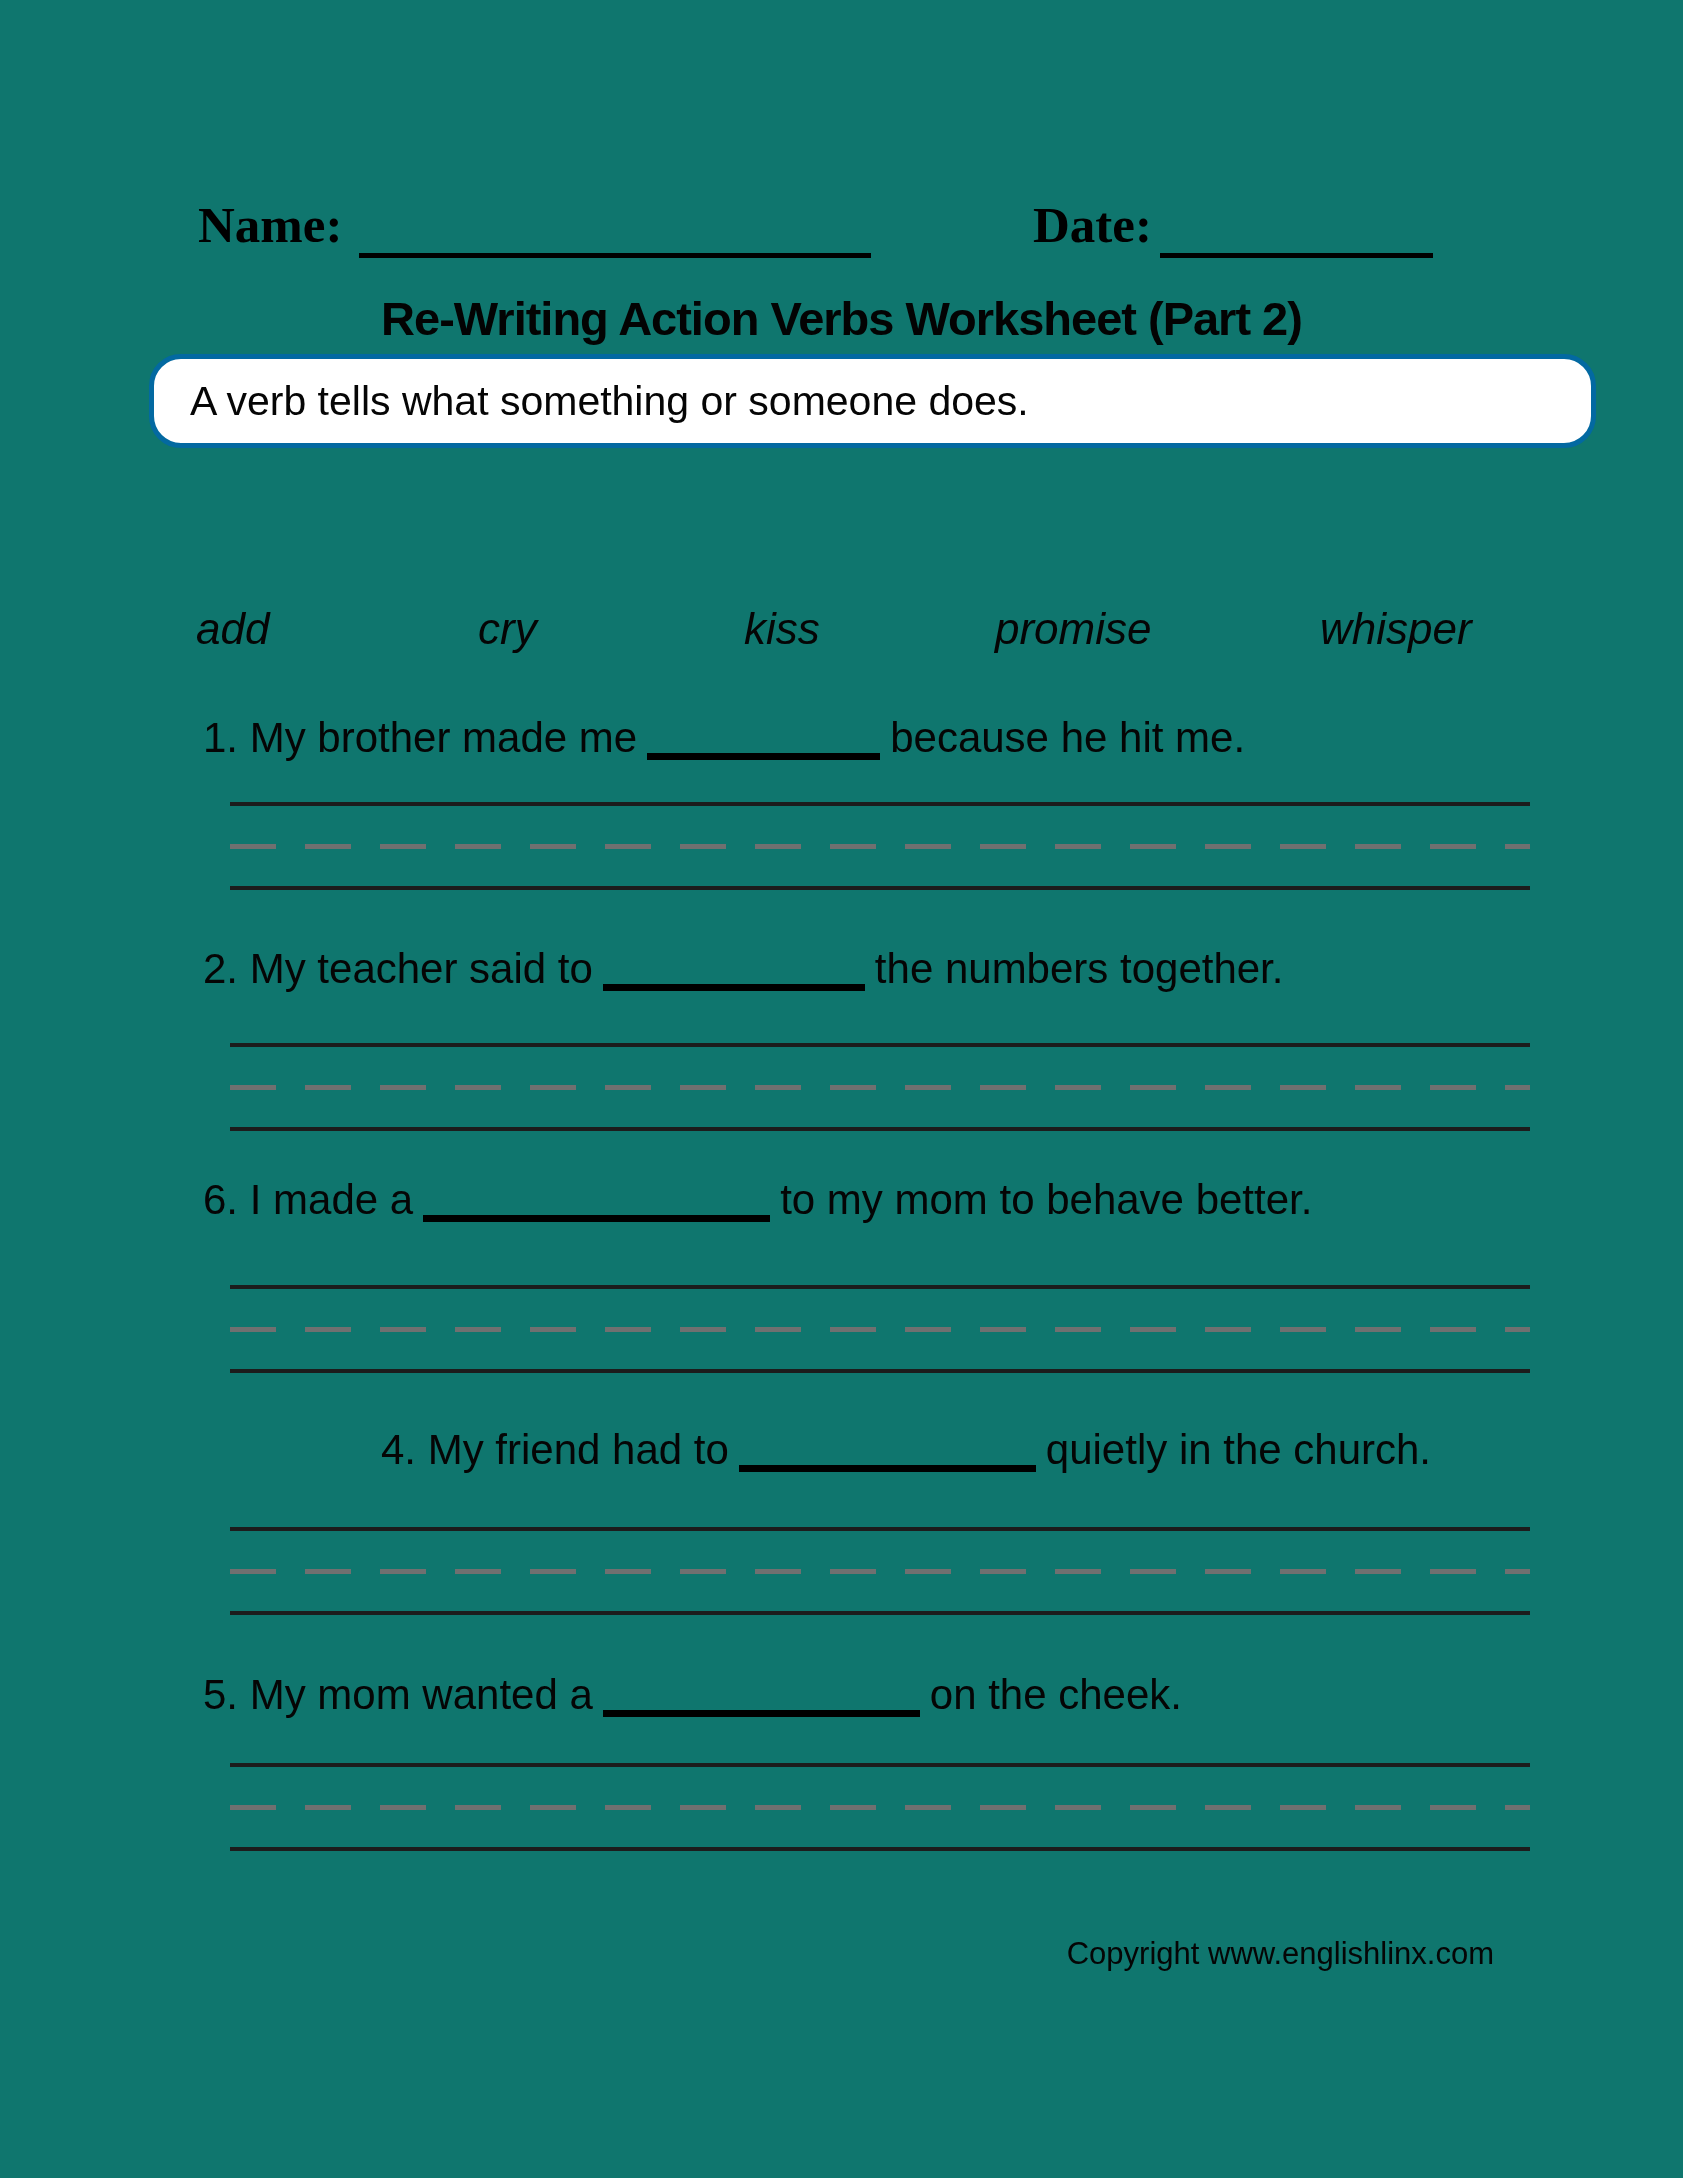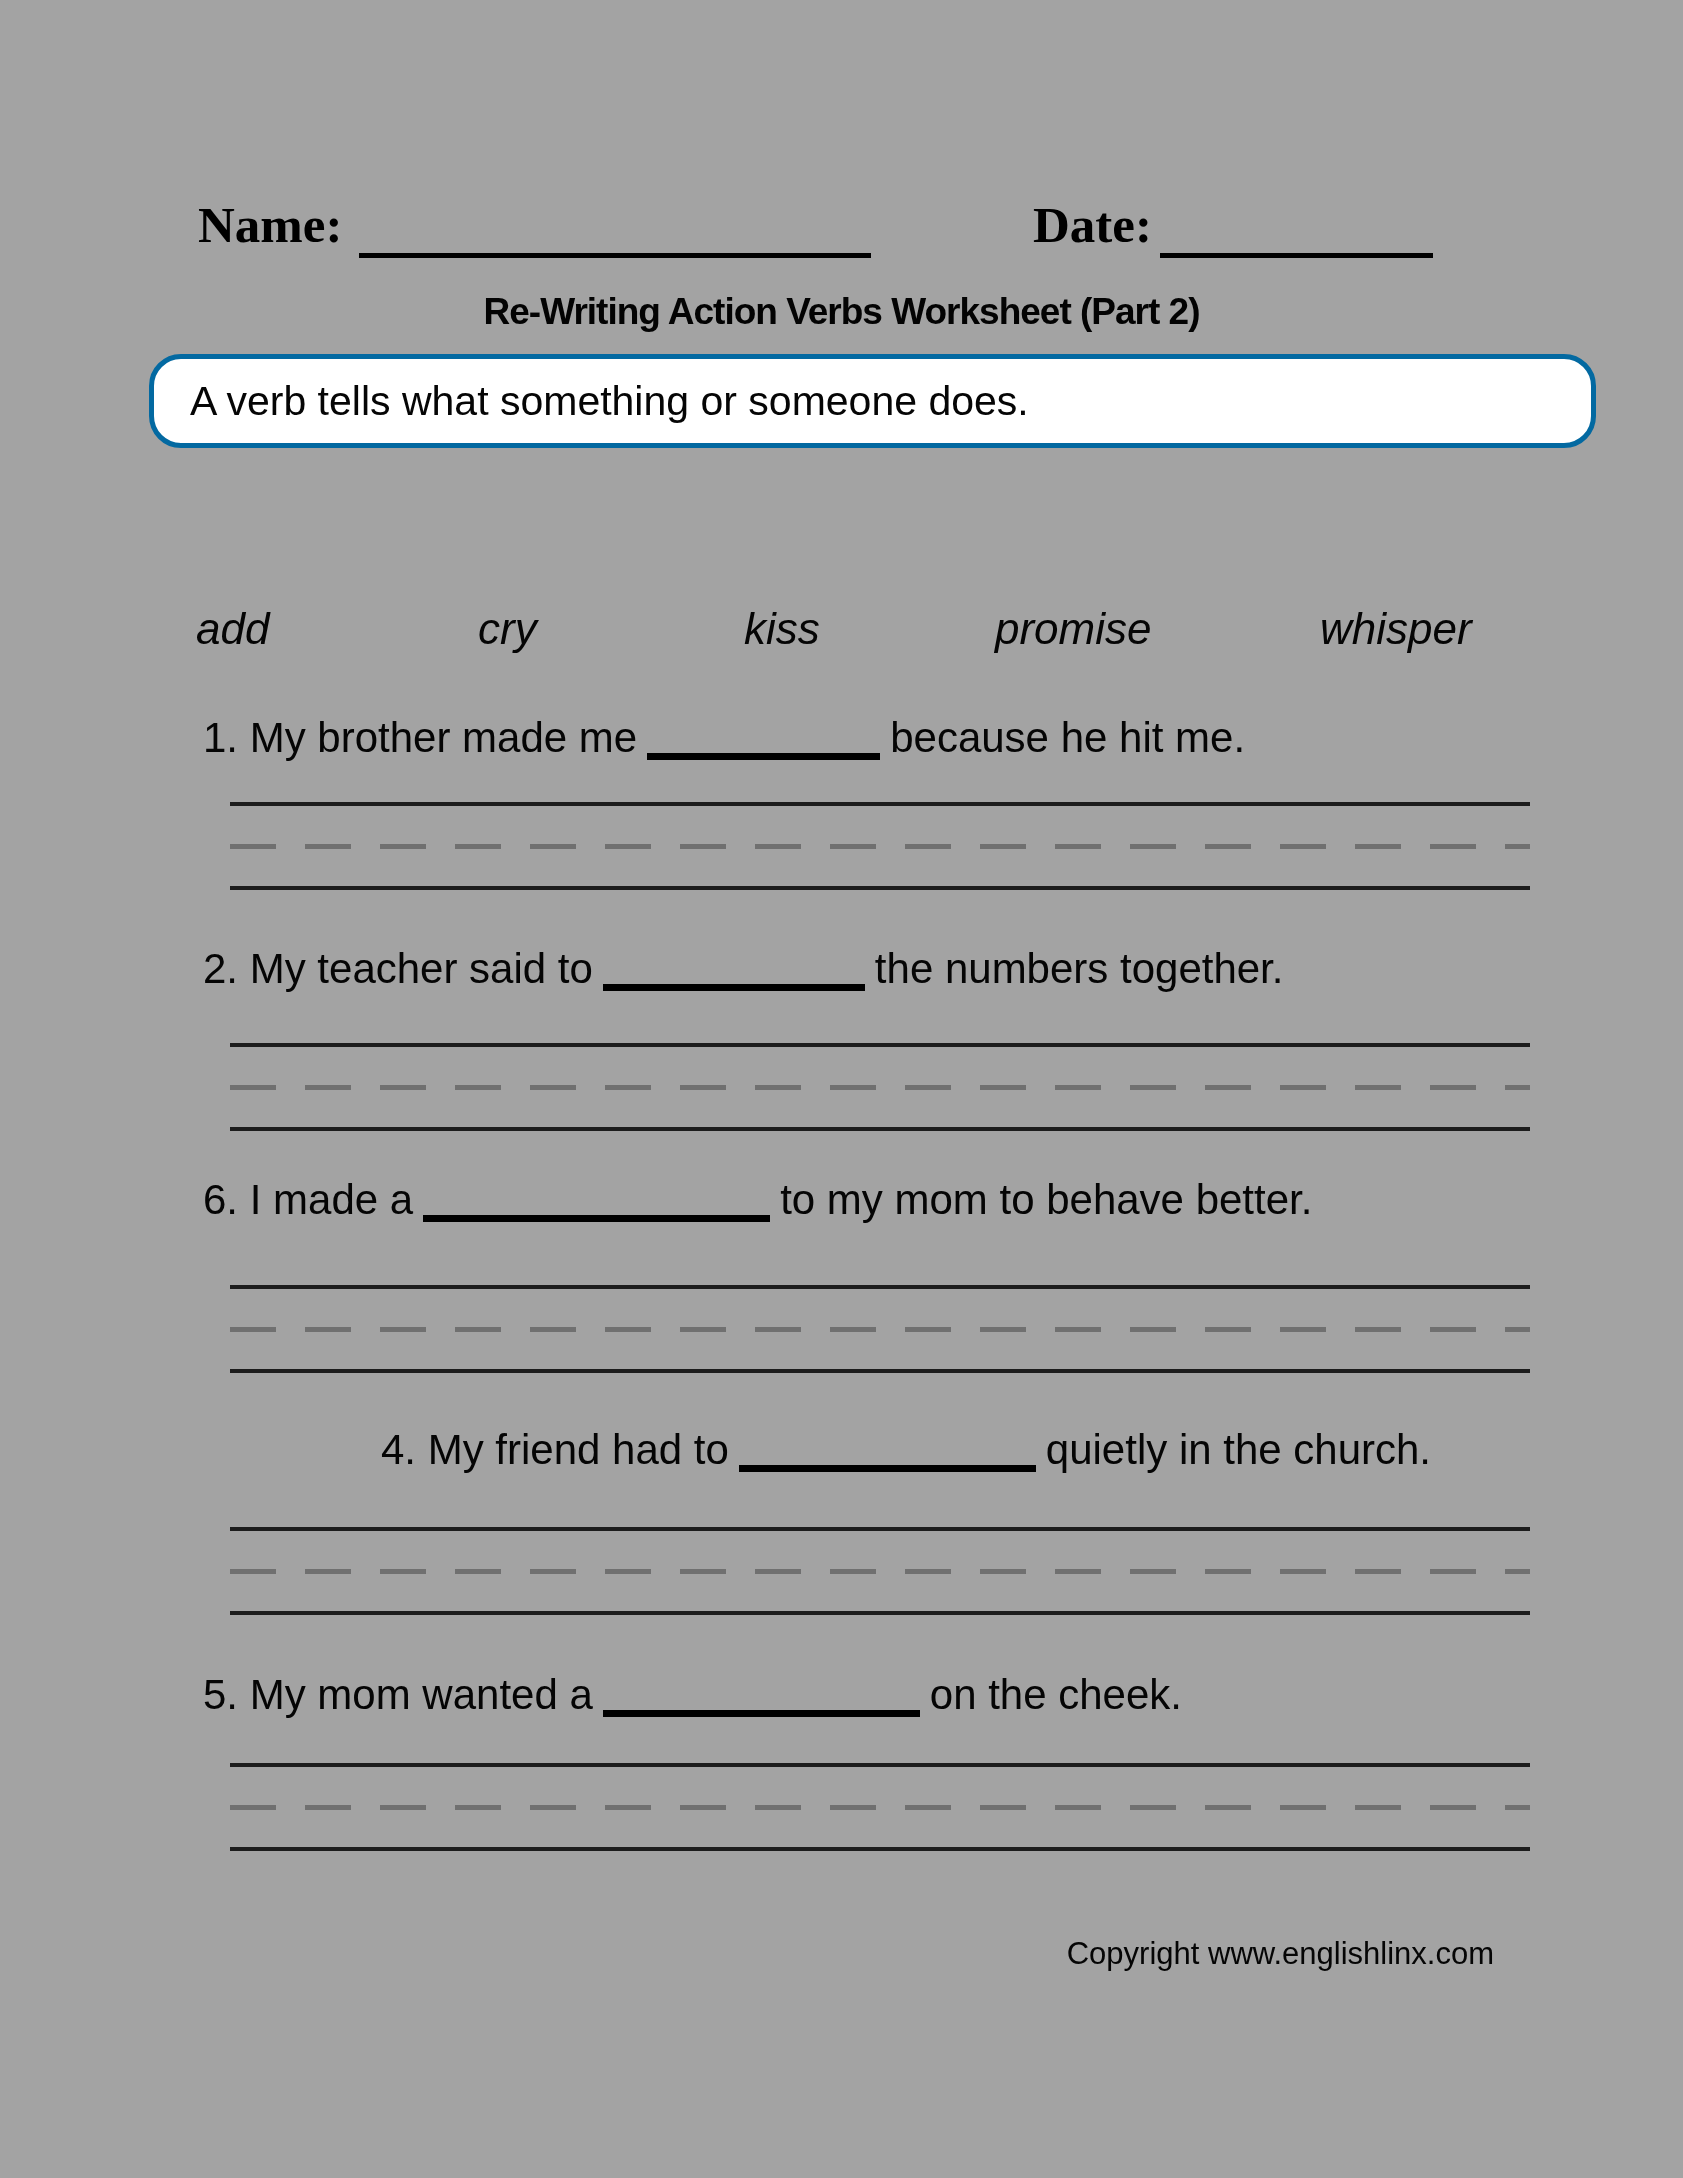--- a/index.html
+++ b/index.html
@@ -1,19 +1,19 @@
 <!DOCTYPE html>
 <html><head>
 <meta charset="utf-8">
 <style>
   html,body{margin:0;padding:0;background:#e9e9e9;}
   .page{
     position:relative;
     width:1683px;height:2178px;
-    background:#a3a3a3;
+    background:#0f766e;
     font-family:"Liberation Sans",sans-serif;
     color:#000;
     overflow:hidden;
   }
   
   .hdr-label{
     position:absolute;
     font-family:"Liberation Serif",serif;
     font-weight:bold;
     font-size:51px;
@@ -22,21 +22,21 @@
   }
   .name-label{left:198px;top:196px;}
   .date-label{left:1033px;top:196px;}
   .hdr-line{position:absolute;height:5px;background:#000;}
   .name-line{left:359px;top:253px;width:512px;}
   .date-line{left:1160px;top:253px;width:273px;}
   
   .title{
     position:absolute;left:0;top:291px;width:1683px;
     text-align:center;
-    font-size:37px;font-weight:bold;letter-spacing:-1px;
+    font-size:47px;font-weight:bold;letter-spacing:-1px;
     color:#030303;
   }
   
   .def-box{
     position:absolute;left:149px;top:354px;width:1447px;height:94px;
     box-sizing:border-box;
     border:5px solid #0369a1;border-radius:32px;
     display:flex;align-items:center;
     background:#fff;
   }

